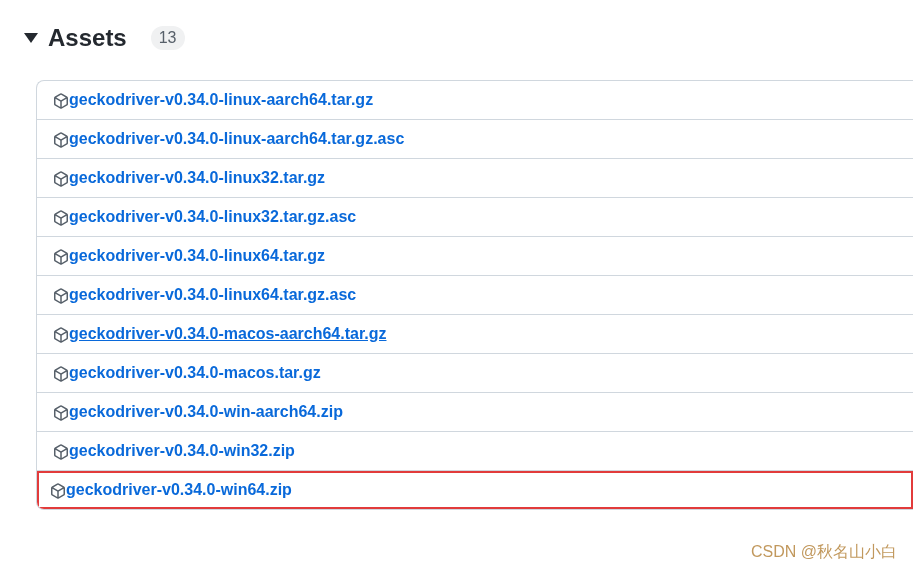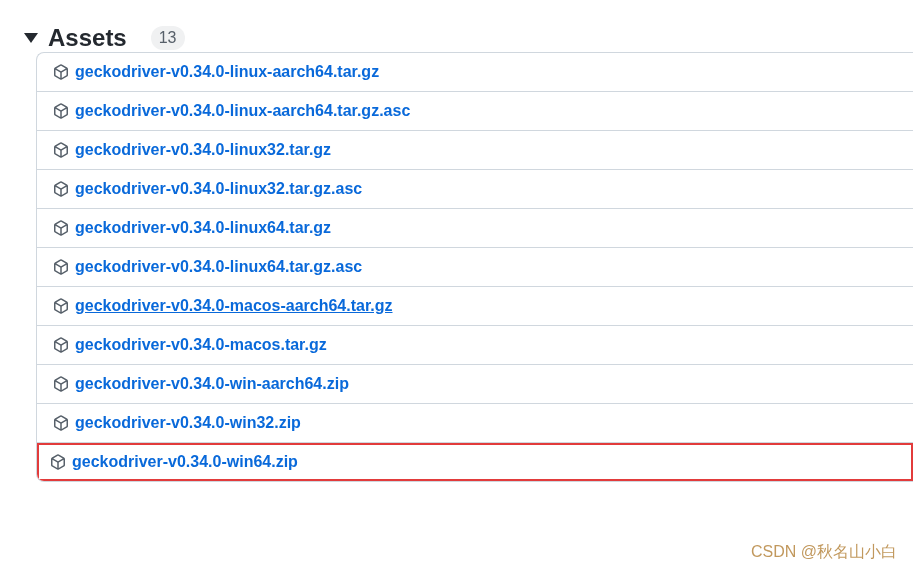--- a/index.html
+++ b/index.html
@@ -7,20 +7,21 @@
       font-family: -apple-system, BlinkMacSystemFont, "Segoe UI", Helvetica, Arial, sans-serif;
       background: #ffffff;
       padding: 24px 0 0 24px;
       width: 913px;
       color: #24292f;
     }
     .assets-header {
       display: flex;
       align-items: center;
       gap: 24px;
+      margin-bottom: 28px;
       cursor: pointer;
     }
     .disclosure-icon {
       width: 0;
       height: 0;
       border-left: 7px solid transparent;
       border-right: 7px solid transparent;
       border-top: 10px solid #24292f;
       margin-right: 2px;
     }
@@ -47,24 +48,23 @@
     }
     .assets-list {
       border: 1px solid #d0d7de;
       border-radius: 8px 0 0 8px;
       border-right: none;
       overflow: hidden;
       margin-left: 12px;
     }
     .asset-row {
       display: flex;
-      align-items: center;
+      align-items: flex-end;
       padding: 10px 16px;
       border-bottom: 1px solid #d0d7de;
-      gap: 6px;
       position: relative;
     }
     .asset-row:last-child { border-bottom: none; }
     .asset-row.highlighted {
       outline: 2px solid #e23b3b;
       outline-offset: -2px;
       padding-left: 13px;
     }
     .package-icon {
       width: 16px;

